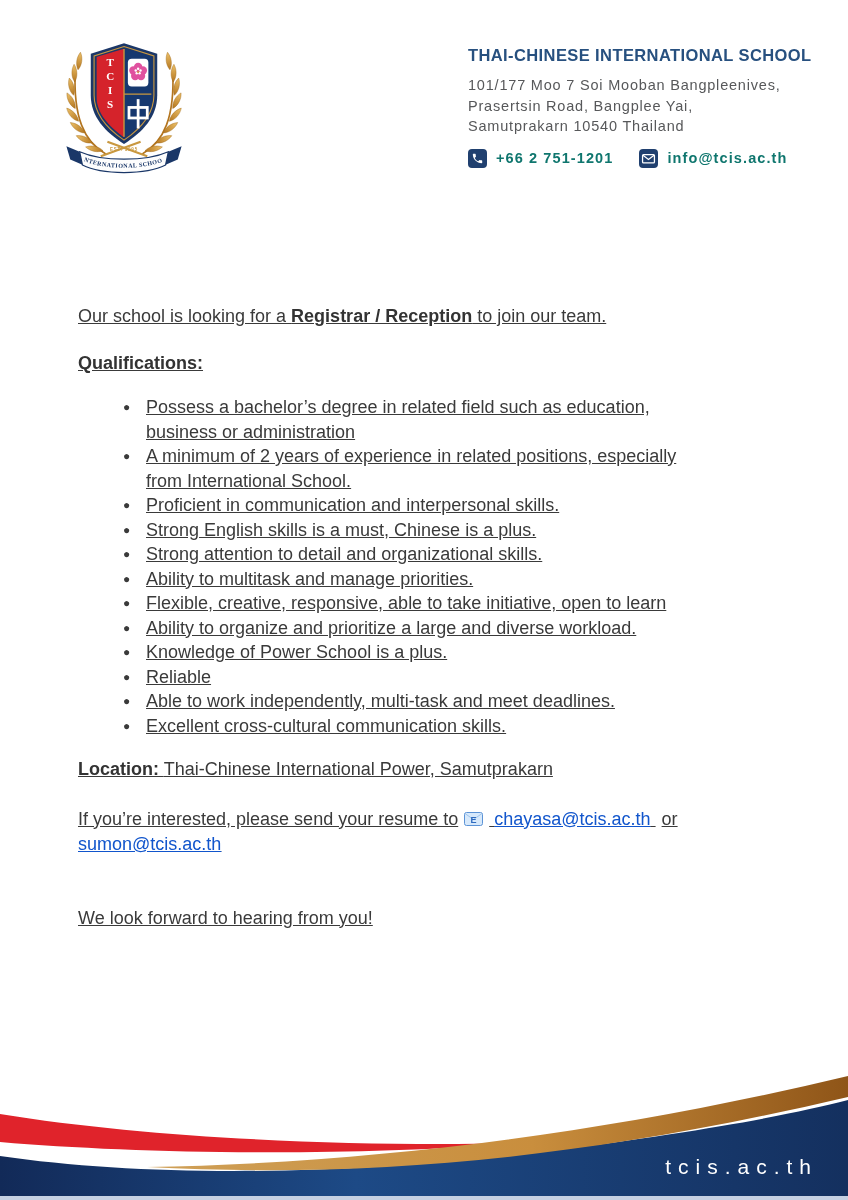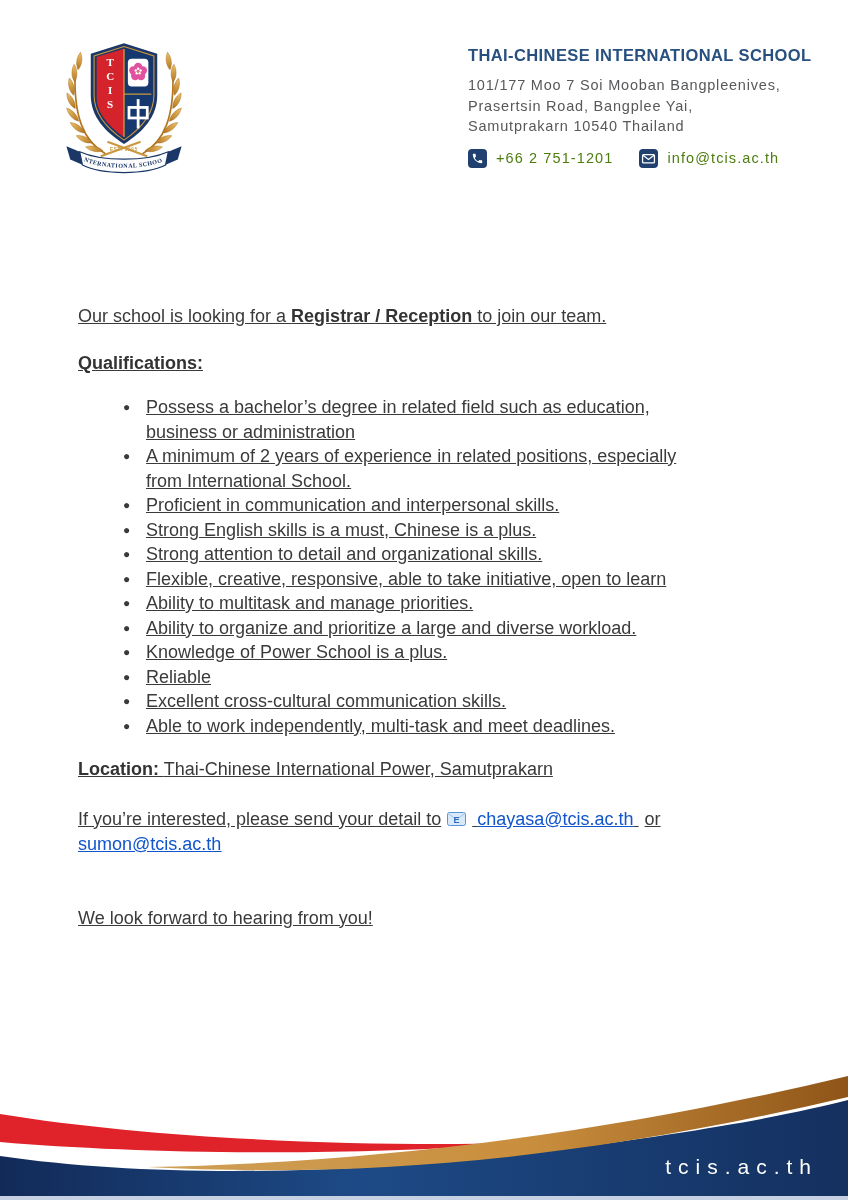--- a/index.html
+++ b/index.html
@@ -10,21 +10,21 @@
   }
   
   .logo-wrap{position:absolute;left:52px;top:33px;width:144px;height:150px;}
   .header-info{position:absolute;left:468px;top:46px;width:330px;}
   .school-name{
     font-size:16.5px;font-weight:700;color:#27507f;letter-spacing:.4px;
     margin:0 0 10px 0;white-space:nowrap;
   }
   .addr{font-size:14.5px;color:#57585a;letter-spacing:.8px;line-height:20.5px;}
   .contact-row{display:flex;align-items:center;margin-top:12px;
-    font-size:14.5px;color:#4d7c0f;letter-spacing:1.1px;}
+    font-size:14.5px;color:#0f766e;letter-spacing:1.1px;font-weight:bold;}
   .contact-row .ic{display:inline-flex;margin-right:9px;flex:0 0 auto;}
   .contact-row .gap{width:26px;}
   
   .doc-body{position:absolute;left:78px;top:304px;width:700px;
     font-size:18px;line-height:24.5px;text-decoration:underline;}
   .doc-body strong{font-weight:700;color:#333;}
   p.intro{margin:0 0 22px 0;}
   p.qual{margin:0 0 20px 0;font-weight:700;color:#333;}
   ul.quals{margin:0 0 19px 0;padding:0;list-style:none;}
   ul.quals li{position:relative;padding-left:68px;white-space:pre-line;}
@@ -172,32 +172,32 @@
     <p class="qual">Qualifications:</p>
 
     <ul class="quals">
       <li>Possess  a bachelor’s degree in related field such as education,
 business or administration</li>
       <li>A minimum of 2 years of experience in related positions, especially
 from International School.</li>
       <li>Proficient in communication and interpersonal skills.</li>
       <li>Strong English skills is a must, Chinese is a plus.</li>
       <li>Strong attention to detail and organizational skills.</li>
+      <li>Ability to multitask and manage priorities.</li>
       <li>Flexible, creative, responsive, able to take initiative, open to learn</li>
-      <li>Ability to multitask and manage priorities.</li>
       <li>Ability to organize and prioritize a large and diverse workload.</li>
       <li>Knowledge of Power School is a plus.</li>
       <li>Reliable</li>
+      <li>Able to work independently, multi-task and meet deadlines.</li>
       <li>Excellent cross-cultural communication skills.</li>
-      <li>Able to work independently, multi-task and meet deadlines.</li>
     </ul>
 
     <p class="loc"><strong>Location:</strong> <span>Thai-Chinese International Power, Samutprakarn</span></p>
 
-    <p class="contact"><span>If you’re interested, please send your detail to</span><span class="mini-mail"><svg width="19" height="14" viewBox="0 0 19 14">
+    <p class="contact"><span>If you’re interested, please send your resume to</span><span class="mini-mail"><svg width="19" height="14" viewBox="0 0 19 14">
             <rect x="0.5" y="0.5" width="18" height="13" rx="2" fill="#d7e9fb" stroke="#5c93d6"></rect>
             <path d="M1,1.5 L9.5,7.5 L18,1.5" stroke="#9dc3ec" fill="none"></path>
             <text x="9.5" y="10.5" text-anchor="middle" font-size="9" font-weight="700" fill="#2f6bbf" font-family="Liberation Sans, sans-serif">E</text>
           </svg></span> <a class="mail-link" href="#">chayasa@tcis.ac.th</a> <span class="or-word">or</span><br><a class="mail-link" href="#">sumon@tcis.ac.th</a></p>
 
     <p class="closing">We look forward to hearing from you!</p>
   </div>
 
   <svg class="footer-art" viewBox="0 0 848 135" preserveAspectRatio="none">
     <defs>

